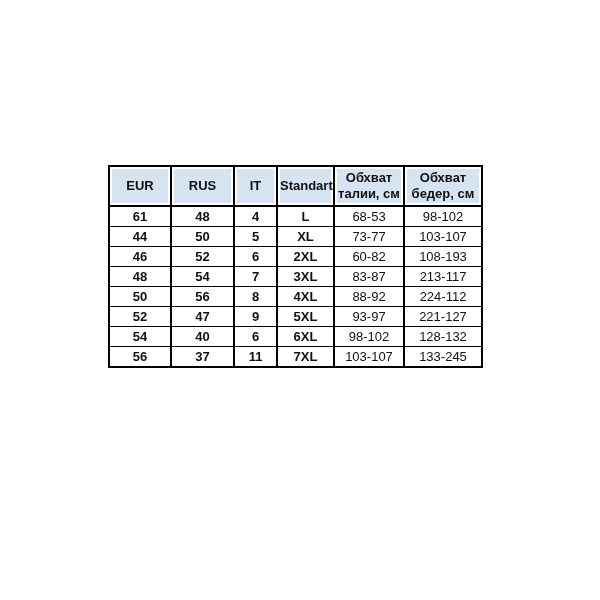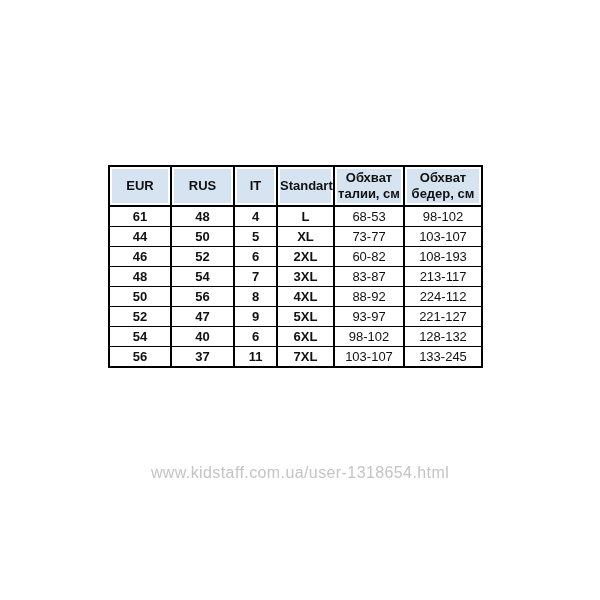--- a/index.html
+++ b/index.html
@@ -157,15 +157,14 @@
             <td>37</td>
             <td>11</td>
             <td>7XL</td>
             <td>103-107</td>
             <td>133-245</td>
           </tr>
         </tbody>
     </table>
   </div>
 
-  <div class="watermark">www.kidstaff.com.ua/user-1318654.html</div>
 
 </div>
 
 </body></html>

